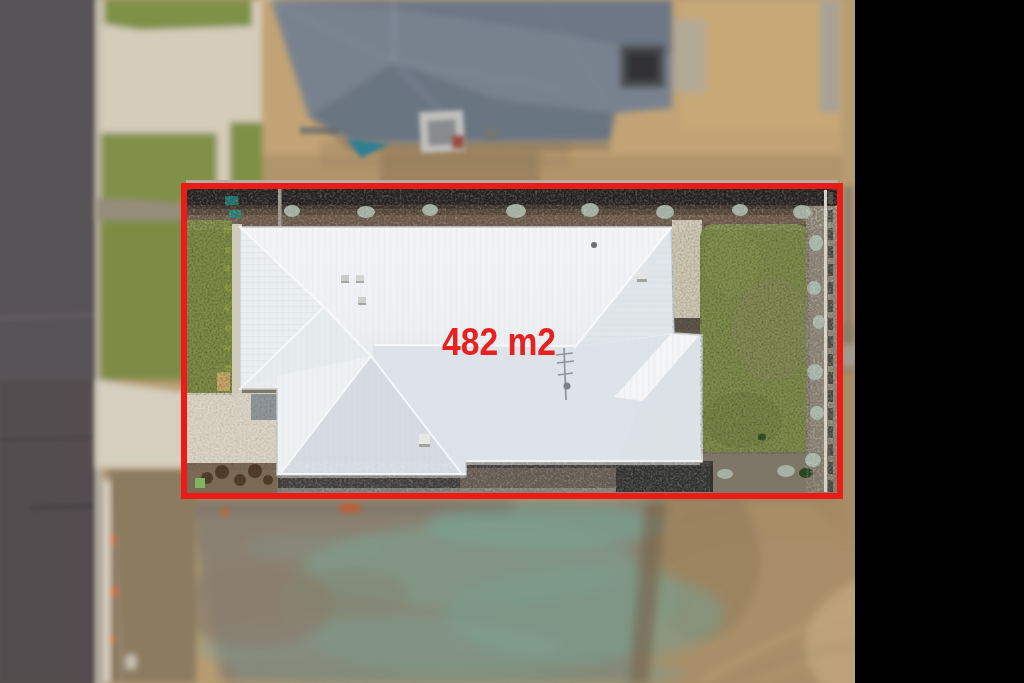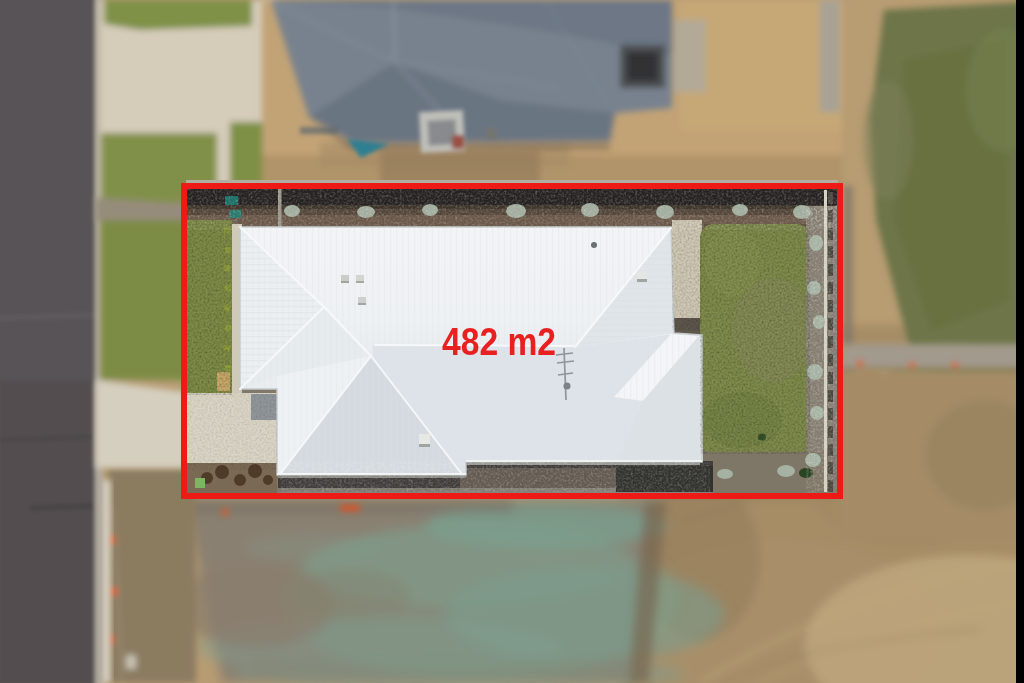--- a/index.html
+++ b/index.html
@@ -1,16 +1,16 @@
 <!DOCTYPE html>
 <html><head>
 <meta charset="utf-8">
 <style>
   html,body{margin:0;padding:0;background:#000;}
-  #stage{position:relative;width:1016px;height:683px;overflow:hidden;font-family:"Liberation Sans",sans-serif;}
+  #stage{position:relative;width:855px;height:683px;overflow:hidden;font-family:"Liberation Sans",sans-serif;}
 </style>
 </head>
 <body>
 <div id="stage">
 <svg width="1024" height="683" viewBox="0 0 1024 683">
 <defs>
   <filter id="b1" x="-20%" y="-20%" width="140%" height="140%">
           <feGaussianBlur stdDeviation="1"></feGaussianBlur>
         </filter>
   <filter id="b2" x="-20%" y="-20%" width="140%" height="140%">

